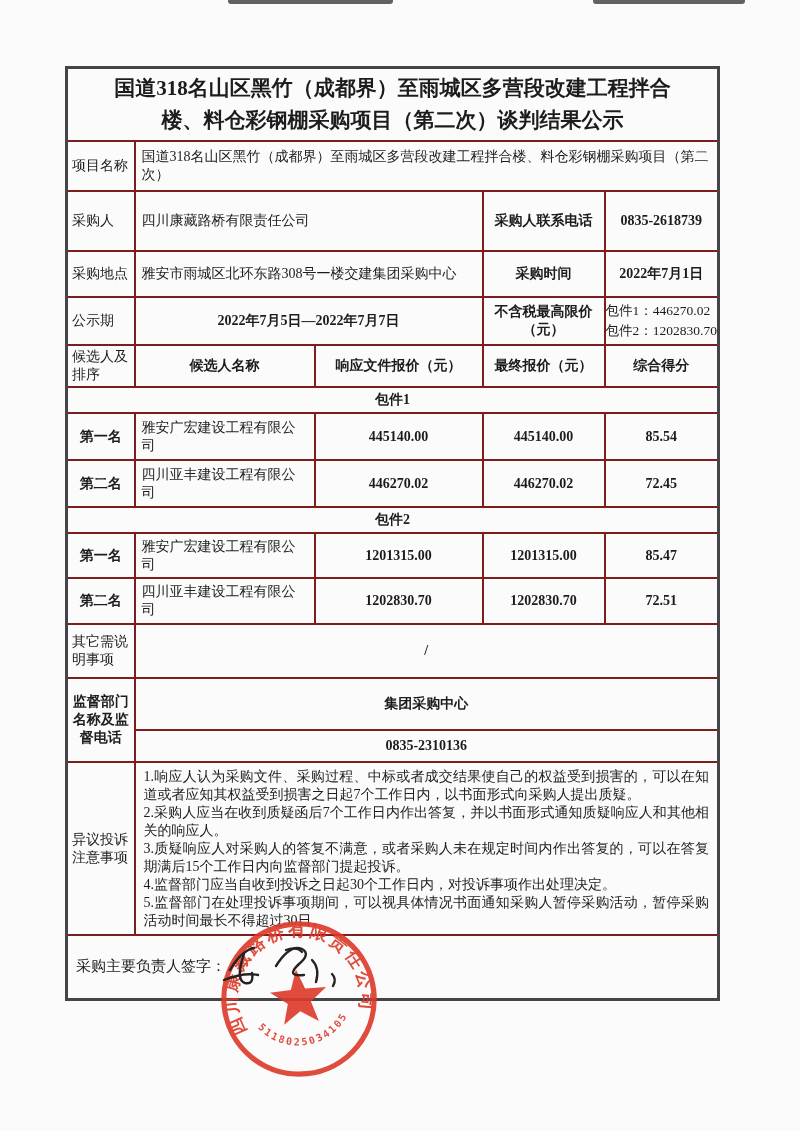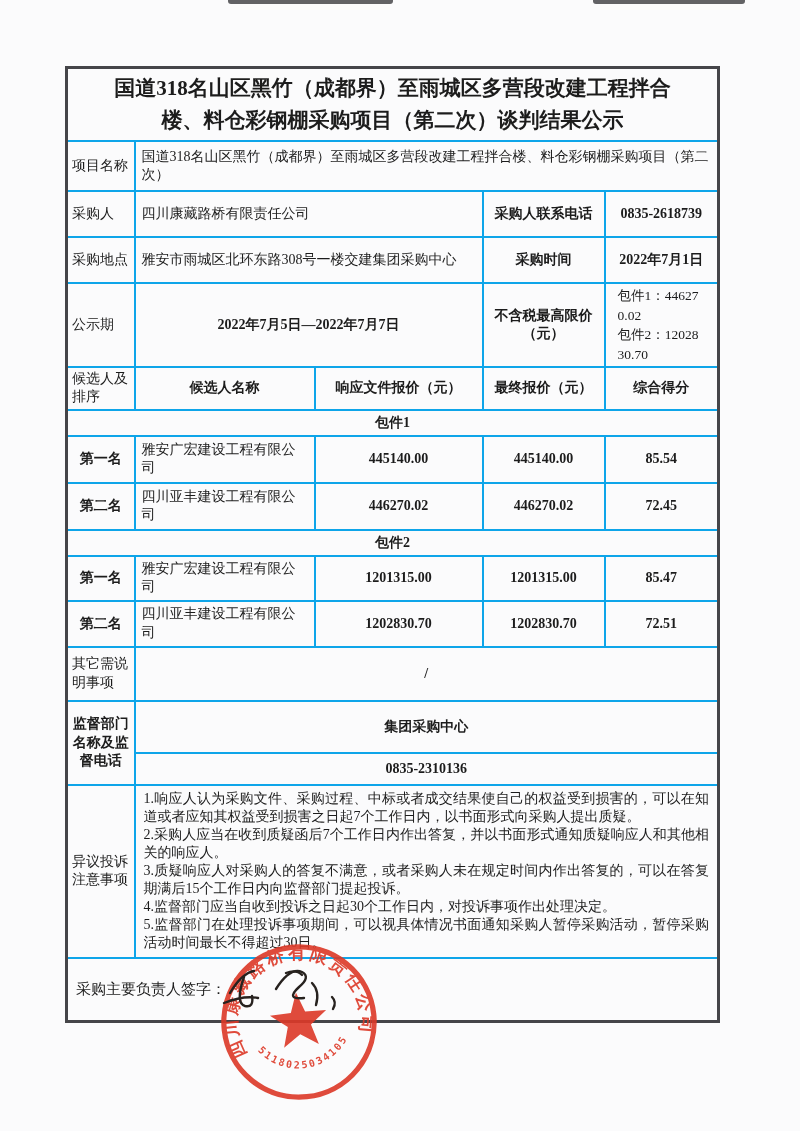--- a/index.html
+++ b/index.html
@@ -17,34 +17,34 @@
     background:#2f2f33; opacity:.75; border-radius:0 0 3px 3px;
   }
   table.doc {
     position:absolute; left:65px; top:66px;
     width:652px;
     border-collapse:collapse;
     table-layout:fixed;
     border:3px solid #454549;
   }
   td {
-    border:2px solid #0ea5e9;
+    border:2px solid #7f1d1d;
     padding:2px 6px;
     font-size:14px;
     vertical-align:middle;
     line-height:1.3;
     word-break:break-all;
   }
   td.title-cell {
     font-size:21px; font-weight:bold; text-align:center;
     line-height:1.5; padding:4px 28px;
   }
   td.lab { padding:2px 4px; }
   .c  { text-align:center;font-weight:bold; }
-  .small-lines { font-size:13.5px; line-height:1.45; padding:2px 12px; }
+  .small-lines { font-size:13.5px; line-height:1.45; padding:2px 0; }
   td.banner { text-align:center; font-weight:bold; padding:1px 4px; }
   td.notes {
     font-size:14px; line-height:18px; text-align:justify;
     padding:3px 8px; vertical-align:middle;
   }
   td.sig-cell { position:relative; overflow:visible; font-size:15px; padding-left:8px; }
   .stamp {
     position:absolute; left:148px; top:-20px;
     width:166px; height:166px;
     opacity:.9; pointer-events:none;
@@ -73,21 +73,21 @@
   <tbody>
       <tr style="height:72px">
     <td colspan="5" class="title-cell">国道318名山区黑竹（成都界）至雨城区多营段改建工程拌合楼、料仓彩钢棚采购项目（第二次）谈判结果公示</td>
   </tr>
 
   <tr style="height:50px">
     <td class="lab">项目名称</td>
     <td colspan="4">国道318名山区黑竹（成都界）至雨城区多营段改建工程拌合楼、料仓彩钢棚采购项目（第二次）</td>
   </tr>
 
-  <tr style="height:46px">
+  <tr style="height:60px">
     <td class="lab">采购人</td>
     <td colspan="2">四川康藏路桥有限责任公司</td>
     <td class="c lab">采购人联系电话</td>
     <td class="c">0835-2618739</td>
   </tr>
 
   <tr style="height:46px">
     <td class="lab">采购地点</td>
     <td colspan="2">雅安市雨城区北环东路308号一楼交建集团采购中心</td>
     <td class="c lab">采购时间</td>

